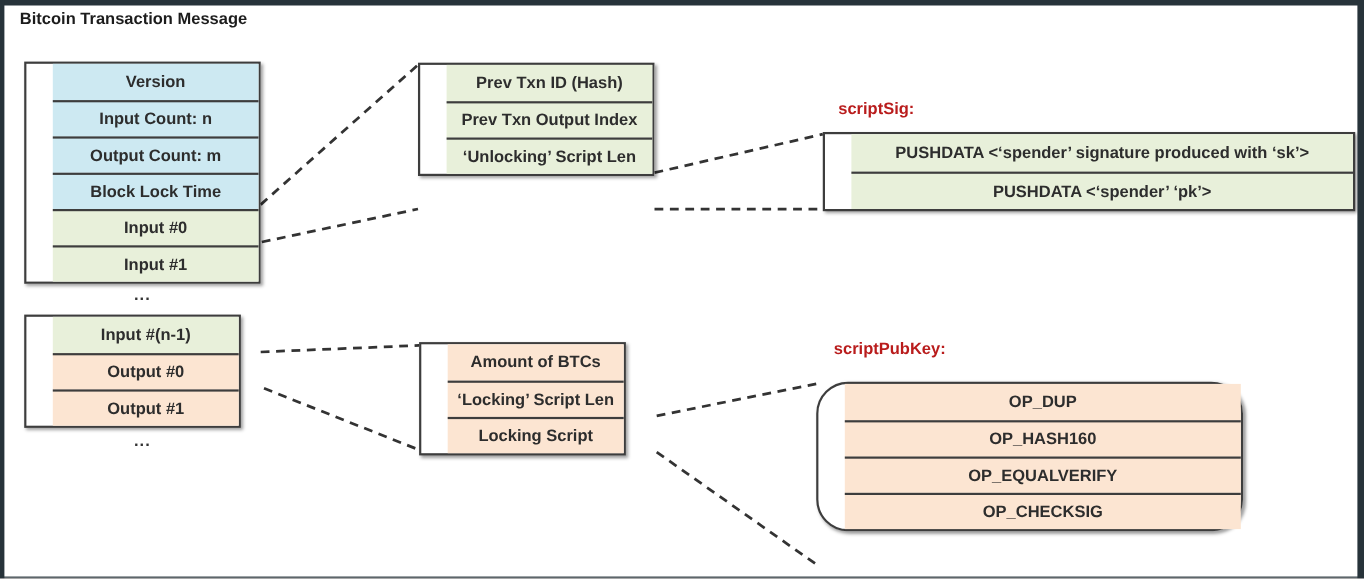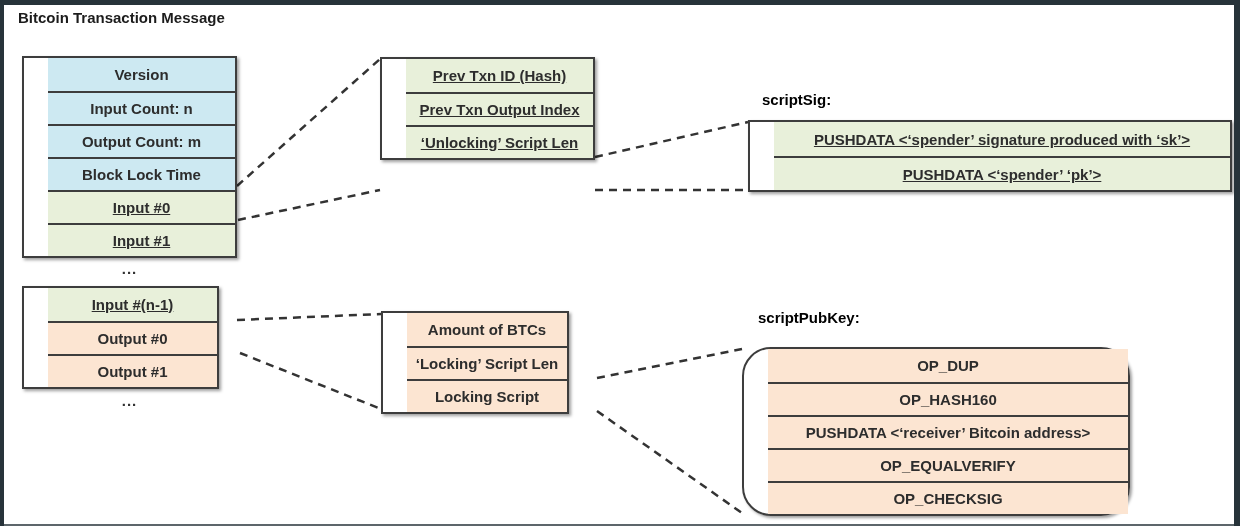--- a/index.html
+++ b/index.html
@@ -11,39 +11,39 @@
   .edge{position:absolute;background:var(--frame);}
   .edge.top{left:0;top:0;width:1240px;height:5px;}
   .edge.left{left:0;top:0;width:4px;height:526px;}
   .edge.right{right:0;top:0;width:6px;height:526px;}
   .edge.bottom{left:0;bottom:0;width:1240px;height:2px;opacity:.75;}
 
   .title{
     position:absolute;left:18px;top:9px;font-size:15px;font-weight:bold;color:#1c1c1c;
   }
   .script-label{
-    position:absolute;font-size:15px;font-weight:bold;color:#000000;
+    position:absolute;font-size:15px;font-weight:bold;color:#b91c1c;
   }
 
   .grp{
     position:absolute;border:2px solid var(--line);
     box-shadow:2px 2px 3px rgba(0,0,0,.38);
     box-sizing:border-box;
     padding-left:24px;
   }
   .row{
     height:33px;display:flex;align-items:center;justify-content:center;
     font-size:15px;font-weight:bold;color:#2d2d2d;
     border-top:2px solid var(--line);box-sizing:border-box;
     white-space:nowrap;
   }
   .row:first-child{border-top:none;}
   .row.h34{height:34px;}
   .blue{background:var(--blue);}
-  .green{background:var(--green);text-decoration:underline;}
+  .green{background:var(--green);}
   .orange{background:var(--orange);}
 
   .ellipsis{
     position:absolute;width:215px;left:22px;text-align:center;
     font-size:15px;font-weight:bold;color:#333;letter-spacing:1px;line-height:10px;
   }
   svg.connectors{position:absolute;left:0;top:0;pointer-events:none;}
 </style>
 </head>
 <body>
@@ -100,21 +100,20 @@
   <div class="grp" style="left:381px;top:311px;width:188px;">
     <div class="row orange">Amount of BTCs</div>
     <div class="row orange">‘Locking’ Script Len</div>
     <div class="row orange">Locking Script</div>
   </div>
 
   <div class="script-label" style="left:758px;top:309px;">scriptPubKey:</div>
   <div class="grp" style="left:742px;top:347px;width:388px;border-radius:29px;">
     <div class="row orange">OP_DUP</div>
     <div class="row orange">OP_HASH160</div>
-    <div class="row orange">PUSHDATA &lt;‘receiver’ Bitcoin address&gt;</div>
     <div class="row orange">OP_EQUALVERIFY</div>
     <div class="row orange">OP_CHECKSIG</div>
   </div>
 
   <div class="edge top"></div>
   <div class="edge left"></div>
   <div class="edge right"></div>
   <div class="edge bottom"></div>
 </div>
 

